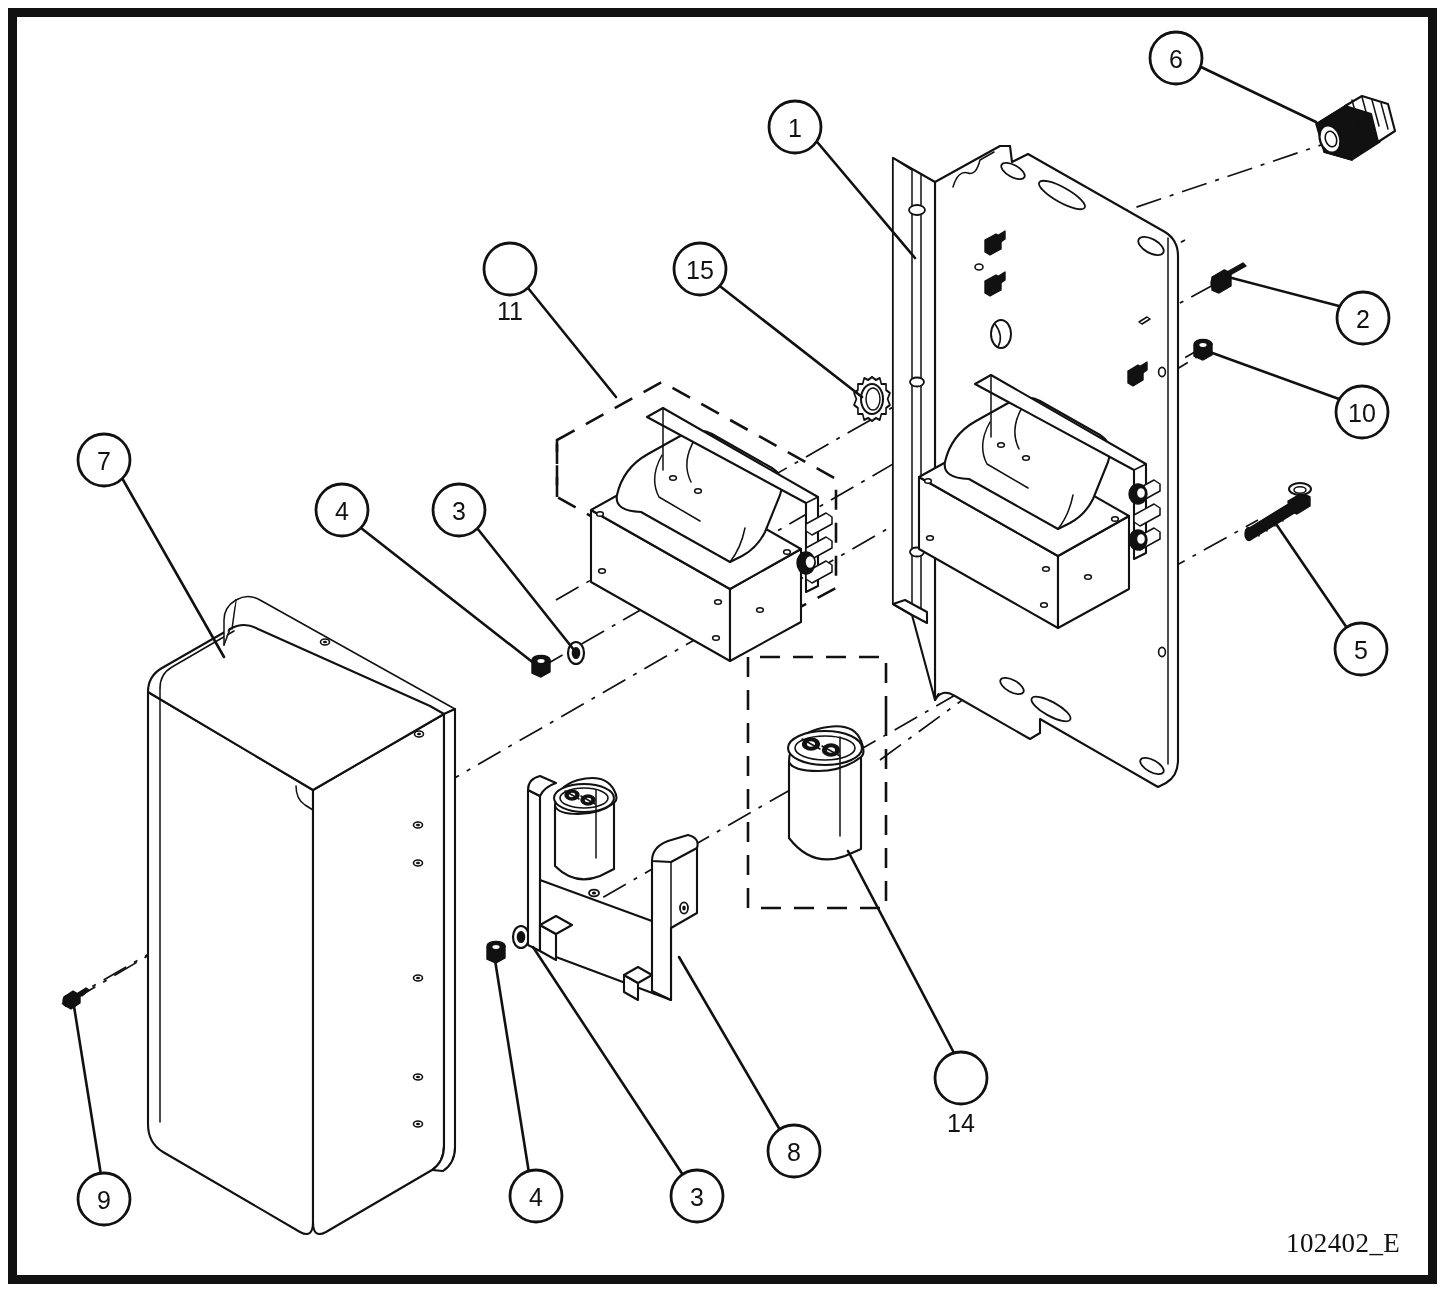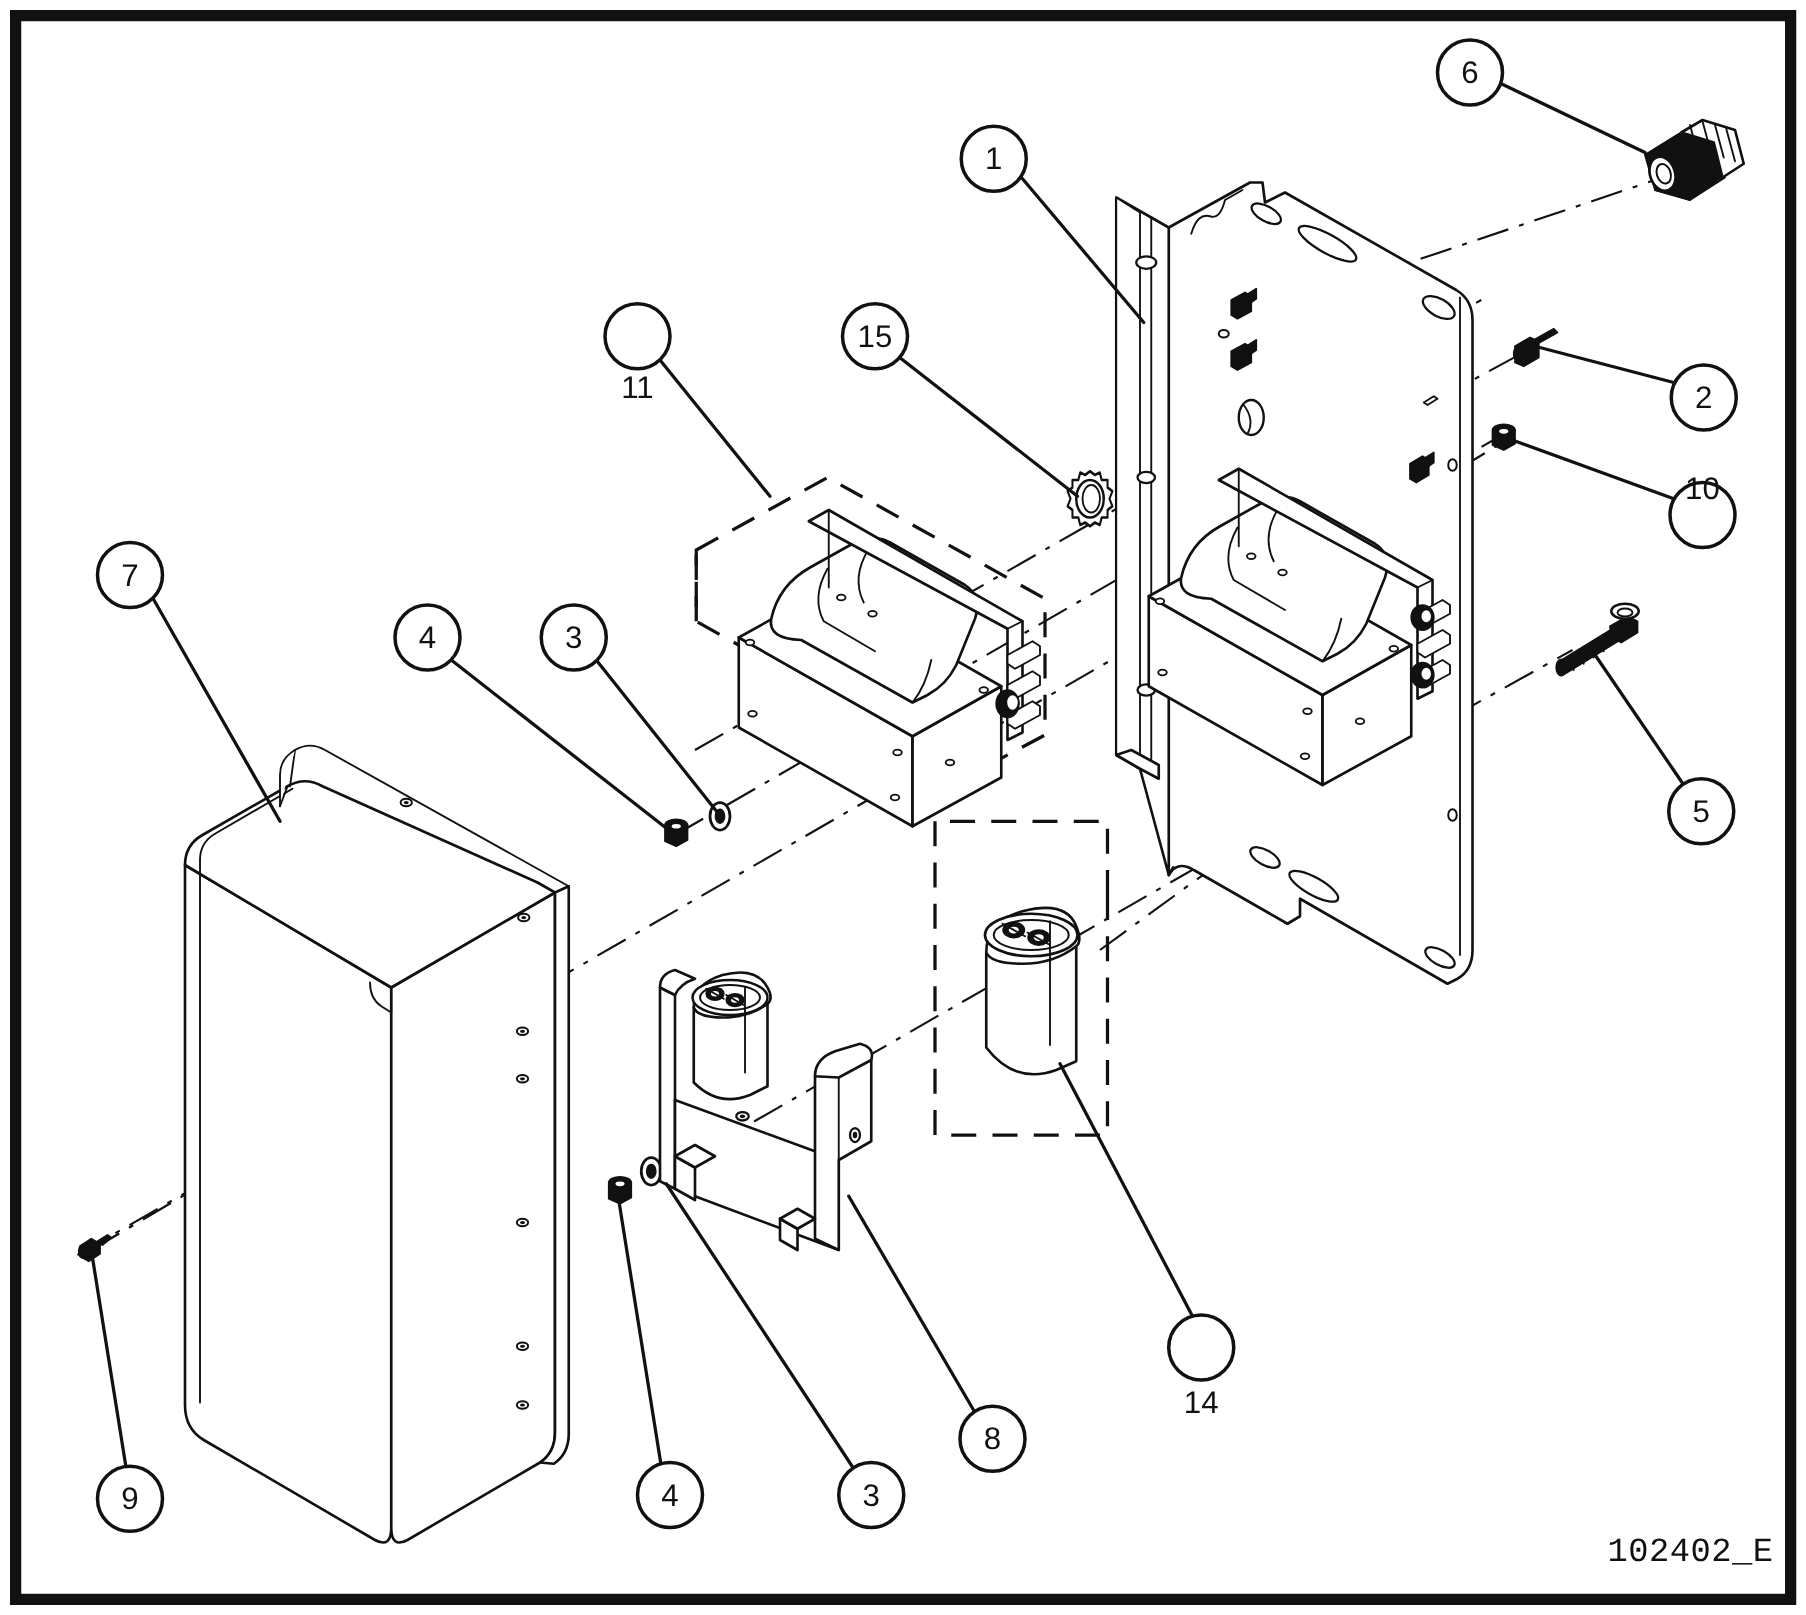--- a/index.html
+++ b/index.html
@@ -23,21 +23,21 @@
   #canvas{
     position:absolute;left:0;top:0;width:1445px;height:1292px;
   }
   #drawing-number{
     position:absolute;
     left:1286px;top:1228px;
     font-size:27px;
     color:#111111;
     letter-spacing:0.4px;
     white-space:nowrap;
-    font-family:Liberation Mono, monospace;
+    font-family:Liberation Serif, serif;
   }
   .balloon-label{
     position:absolute;
     transform:translate(-50%,-50%);
     font-size:25px;
     color:#111111;
     pointer-events:none;
     font-family:"Liberation Sans", sans-serif;
   }
   .balloon-hit{
@@ -480,21 +480,21 @@
       <div class="balloon-label" style="left: 1361px; top: 650px;">5</div>
       <div class="balloon-hit" style="left: 1176px; top: 58px; width: 52px; height: 52px;"></div>
       <div class="balloon-label" style="left: 1176px; top: 59px;">6</div>
       <div class="balloon-hit" style="left: 104px; top: 460px; width: 52px; height: 52px;"></div>
       <div class="balloon-label" style="left: 104px; top: 461px;">7</div>
       <div class="balloon-hit" style="left: 794px; top: 1151px; width: 52px; height: 52px;"></div>
       <div class="balloon-label" style="left: 794px; top: 1152px;">8</div>
       <div class="balloon-hit" style="left: 104px; top: 1199px; width: 52px; height: 52px;"></div>
       <div class="balloon-label" style="left: 104px; top: 1200px;">9</div>
       <div class="balloon-hit" style="left: 1362px; top: 412px; width: 52px; height: 52px;"></div>
-      <div class="balloon-label" style="left: 1362px; top: 392px;">10</div>
+      <div class="balloon-label" style="left: 1362px; top: 413px;">10</div>
       <div class="balloon-hit" style="left: 510px; top: 269px; width: 52px; height: 52px;"></div>
       <div class="balloon-label" style="left: 510px; top: 270px; margin-top: 41px;">11</div>
       <div class="balloon-hit" style="left: 700px; top: 269px; width: 52px; height: 52px;"></div>
       <div class="balloon-label" style="left: 700px; top: 270px;">15</div>
       <div class="balloon-hit" style="left: 961px; top: 1078px; width: 52px; height: 52px;"></div>
       <div class="balloon-label" style="left: 961px; top: 1123px;">14</div>
       <div class="balloon-hit" style="left: 697px; top: 1196px; width: 52px; height: 52px;"></div>
       <div class="balloon-label" style="left: 697px; top: 1197px;">3</div>
       <div class="balloon-hit" style="left: 536px; top: 1196px; width: 52px; height: 52px;"></div>
       <div class="balloon-label" style="left: 536px; top: 1197px;">4</div>

